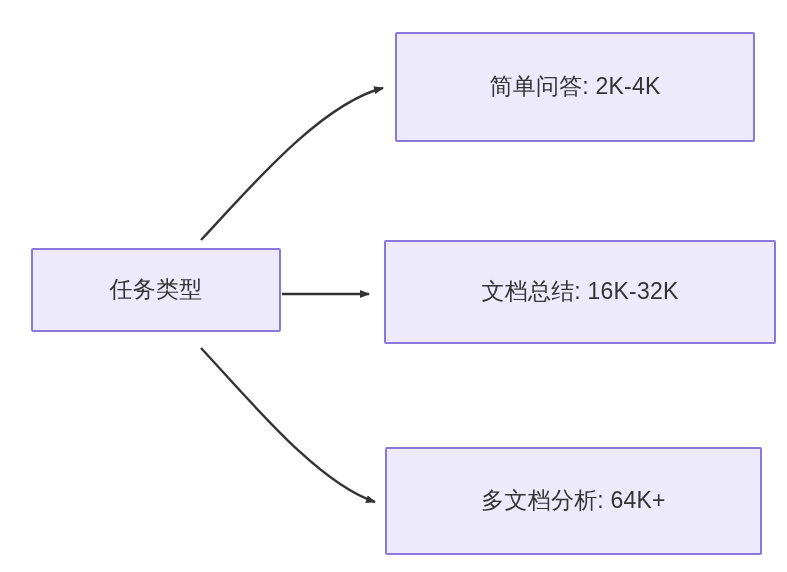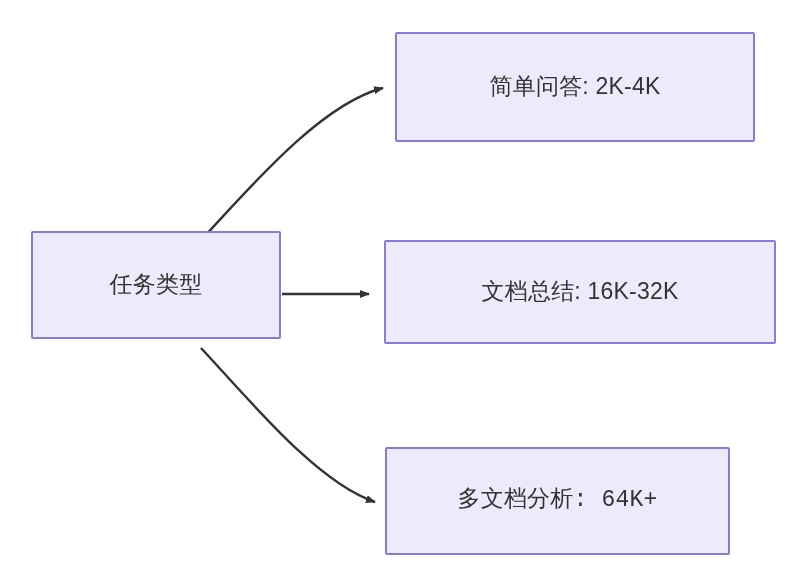--- a/index.html
+++ b/index.html
@@ -41,24 +41,24 @@
   }
   .node-label {
     color: #333333;
     font-size: 23px;
     line-height: 1.2;
     letter-spacing: 0.2px;
     white-space: nowrap;
     text-align: center;
   }
   
-  #node-task-type  { left: 31px;  top: 231px; width: 250px; height: 108px; }
+  #node-task-type  { left: 31px;  top: 248px; width: 250px; height: 84px; }
   #node-simple-qa  { left: 395px; top: 32px;  width: 360px; height: 110px; }
   #node-doc-sum    { left: 384px; top: 240px; width: 392px; height: 104px; }
-  #node-multi-doc  { left: 385px; top: 447px; width: 345px; height: 108px; font-family: Liberation Mono, monospace; }
+  #node-multi-doc  { left: 385px; top: 447px; width: 377px; height: 108px; }
 </style>
 </head>
 <body>
 
 <div id="diagram-root">
 
   <svg id="edges" viewBox="0 0 787 572" xmlns="http://www.w3.org/2000/svg">
     <defs>
       <marker id="arrowhead" markerWidth="10" markerHeight="8" refX="9" refY="4" orient="auto" markerUnits="userSpaceOnUse">
         <path d="M0,0 L10,4 L0,8 z" fill="#333333"></path>

